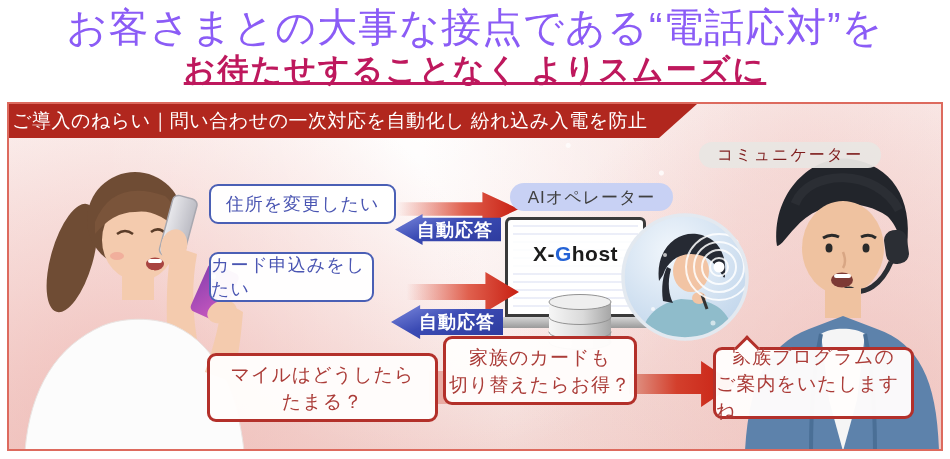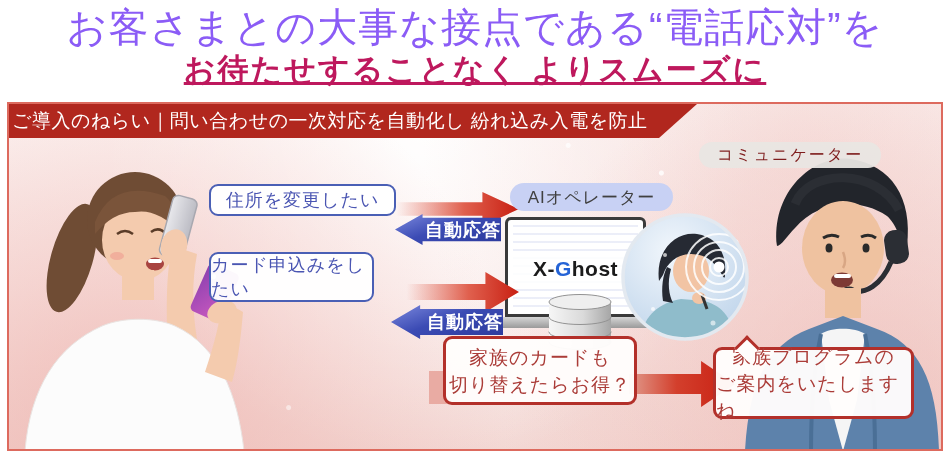--- a/index.html
+++ b/index.html
@@ -42,54 +42,54 @@
     display:flex; align-items:center; justify-content:center; letter-spacing:2px; z-index:25; }
 
   
   .woman { position:absolute; left:8px; top:36px; width:228px; height:311px; z-index:4; }
   .man { position:absolute; left:730px; top:44px; width:204px; height:303px; z-index:4; }
 
   
   .req-box { position:absolute; background:rgba(255,255,255,0.96); border:2px solid #4a5fb5;
     border-radius:9px; color:#4a55b2; font-size:18px; display:flex; align-items:center;
     justify-content:center; letter-spacing:1px; z-index:20; }
-  .req-1 { left:200px; top:80px; width:187px; height:32px; }
+  .req-1 { left:200px; top:80px; width:187px; height:40px; }
   .req-2 { left:200px; top:148px; width:165px; height:50px; }
 
   
   .arrow-red { position:absolute;
     background:linear-gradient(90deg, rgba(248,226,222,0.1) 0%, #e0604e 55%, #c81f12 100%);
     clip-path:polygon(0 30%, 70% 30%, 70% 0%, 100% 50%, 70% 100%, 70% 70%, 0 70%); z-index:15; }
   .arrow-red-1 { left:388px; top:88px; width:122px; height:34px; }
   .arrow-red-2 { left:398px; top:168px; width:112px; height:40px; }
   .arrow-red-3 { left:620px; top:257px; width:106px; height:46px;
     background:linear-gradient(90deg,#e19b8d 0%, #d33f2c 45%, #c81f12 100%);
     clip-path:polygon(0 28%, 68% 28%, 68% 0%, 100% 50%, 68% 100%, 68% 72%, 0 72%); z-index:18; }
 
   
   .arrow-blue { position:absolute;
     background:linear-gradient(160deg,#7d8ade 0%, #3b4bb4 45%, #2c3a9c 100%);
     clip-path:polygon(100% 12%, 26% 12%, 26% 0%, 0% 50%, 26% 100%, 26% 88%, 100% 88%);
     color:#ffffff; font-weight:bold; font-size:18px; display:flex; align-items:center;
-    justify-content:flex-end; letter-spacing:1px; z-index:21; }
+    justify-content:flex-end; padding-right:8px; letter-spacing:1px; z-index:21; }
   .arrow-blue-1 { left:386px; top:110px; width:106px; height:31px; }
   .arrow-blue-2 { left:382px; top:201px; width:112px; height:34px; }
 
   
   .ai-pill { position:absolute; left:501px; top:79px; width:163px; height:28px;
     background:#c8d1f4; border-radius:14px; color:#404040; font-size:17px;
     display:flex; align-items:center; justify-content:center; letter-spacing:1px; z-index:16; }
 
   
   .laptop-screen { position:absolute; left:496px; top:113px; width:141px; height:100px;
     background:#ffffff; border:3px solid #3a3a3a; border-radius:6px 6px 0 0; z-index:10; overflow:hidden; }
   .laptop-screen::before { content:""; position:absolute; left:5px; right:5px; top:5px; bottom:5px;
     background:repeating-linear-gradient(180deg, rgba(95,115,200,0.22) 0 2px, transparent 2px 8px);
     opacity:0.55; }
-  .laptop-logo { position:absolute; left:0; top:34px; width:100%; text-align:center;
+  .laptop-logo { position:absolute; left:0; top:19px; width:100%; text-align:center;
     font-size:21px; font-weight:bold; color:#1b1b1b; letter-spacing:0.5px;
     background:rgba(255,255,255,0.85); line-height:30px; }
   .laptop-logo .g { color:#2463d6; }
   .laptop-base { position:absolute; left:484px; top:213px; width:165px; height:11px;
     background:linear-gradient(180deg,#d6d6d6,#9a9a9a); border-radius:2px 2px 9px 9px; z-index:11; }
 
   .db-icon { position:absolute; left:536px; top:188px; width:70px; height:60px; z-index:14; }
 
   
   .circle-avatar { position:absolute; left:610px; top:107px; width:132px; height:132px; z-index:13; }
@@ -262,20 +262,24 @@
         </g>
         <circle cx="100" cy="56" r="5.5" fill="#ffffff"></circle>
         <circle cx="34" cy="98" r="2" fill="rgba(255,255,255,0.7)"></circle>
         <circle cx="46" cy="44" r="2" fill="rgba(255,255,255,0.7)"></circle>
         <circle cx="94" cy="112" r="2.5" fill="rgba(255,255,255,0.6)"></circle>
       </g>
       <circle cx="66" cy="66" r="62" fill="none" stroke="#e3e9f0" stroke-width="3.5"></circle>
     </svg>
 
     <div class="connector"></div>
+    <div class="red-box q-1">
+      <div>マイルはどうしたら</div>
+      <div>たまる？</div>
+    </div>
     <div class="red-box q-2">
       <div>家族のカードも</div>
       <div>切り替えたらお得？</div>
     </div>
     <div class="arrow-red arrow-red-3"></div>
     <div class="red-box answer">
       <div class="tail"></div>
       <div>家族プログラムの</div>
       <div>ご案内をいたしますね</div>
     </div>

